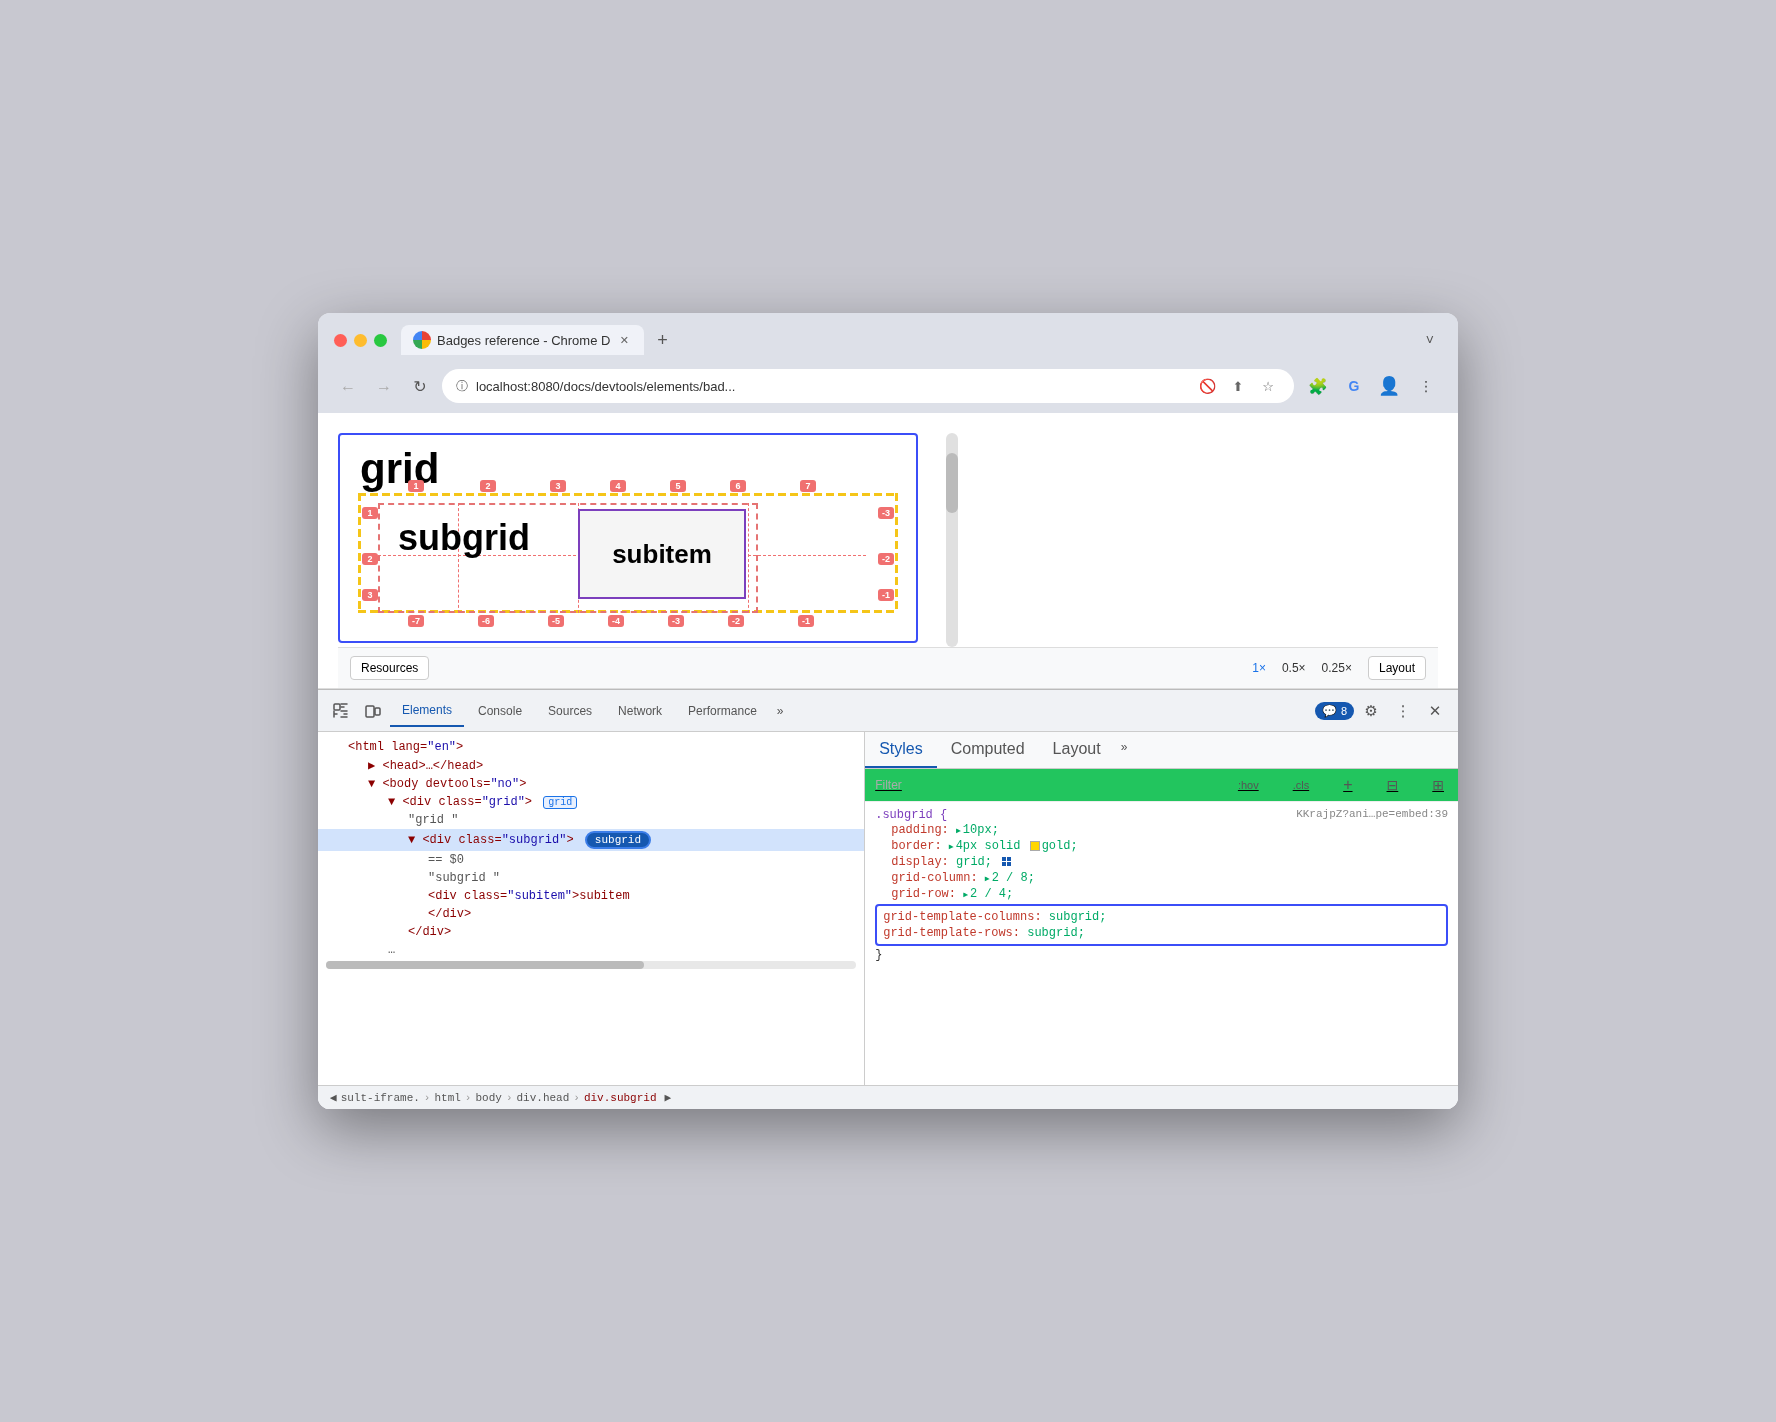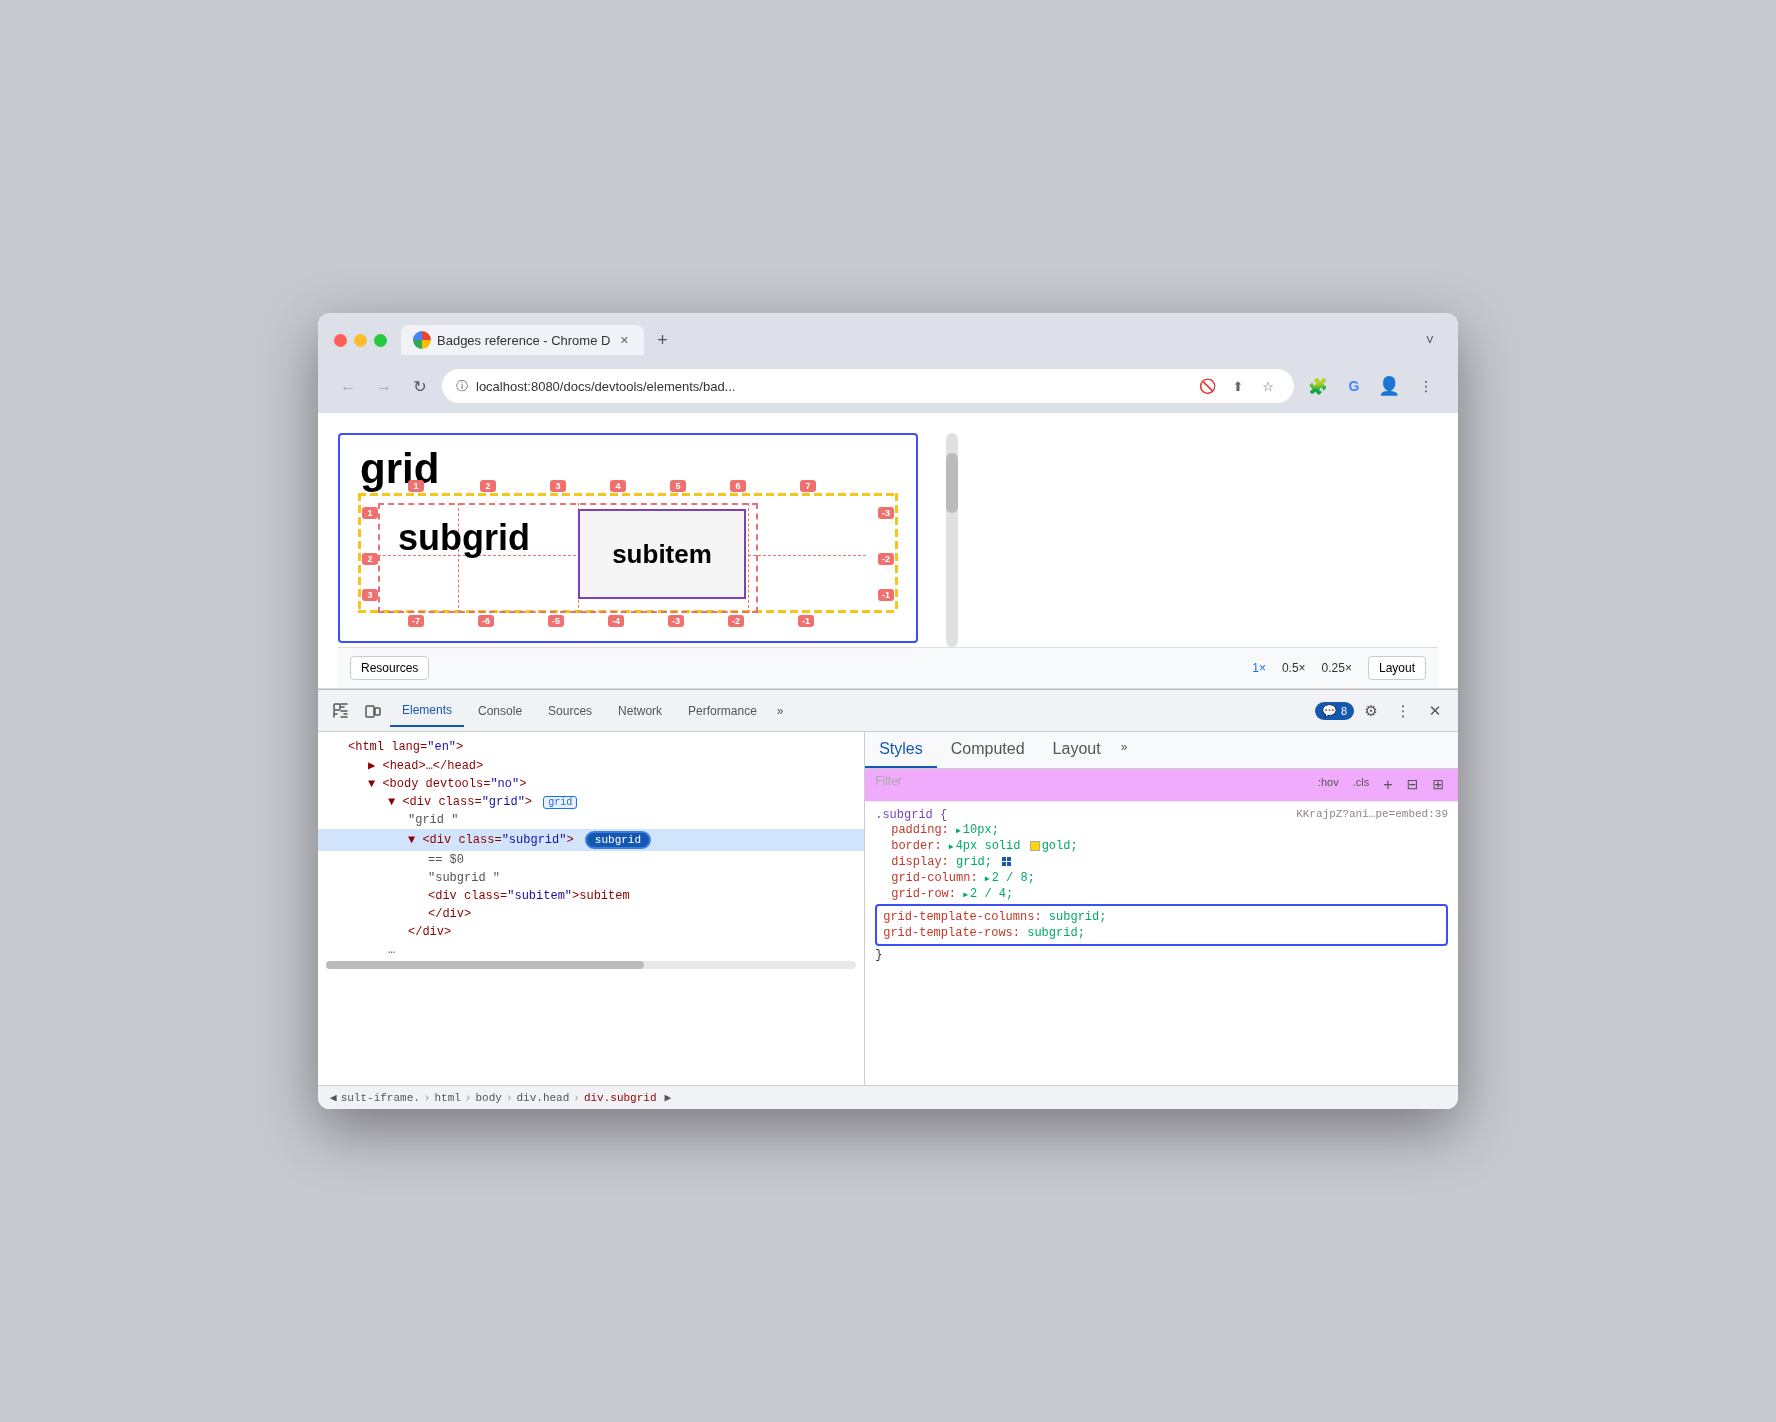--- a/index.html
+++ b/index.html
@@ -389,40 +389,42 @@
       border-bottom: 2px solid #1558b0;
     }
     .styles-tab-more {
       padding: 8px 6px;
       font-size: 12px;
       color: #555;
       cursor: pointer;
     }
     .styles-toolbar {
       display: flex;
-      align-items: flex-start;
+      align-items: center;
       padding: 5px 10px;
       border-bottom: 1px solid #eee;
       gap: 6px;
-      background: #f0abfc;
+      background: #22c55e;
+      text-decoration: underline;
     }
     .styles-filter {
       flex: 1;
       border: none;
       outline: none;
       font-size: 12px;
       color: #333;
       background: transparent;
     }
     .styles-filter::placeholder { color: #aaa; }
     .styles-toolbar-btn {
       font-size: 11px;
       color: #555;
       cursor: pointer;
       padding: 2px 4px;
+      margin-left: 20px;
     }
     .styles-content {
       padding: 6px 10px;
       font-family: 'Courier New', monospace;
       font-size: 12px;
       overflow: auto;
       flex: 1;
     }
     .css-brace { color: #333; }
     .css-selector { color: #7c3fbd; }

